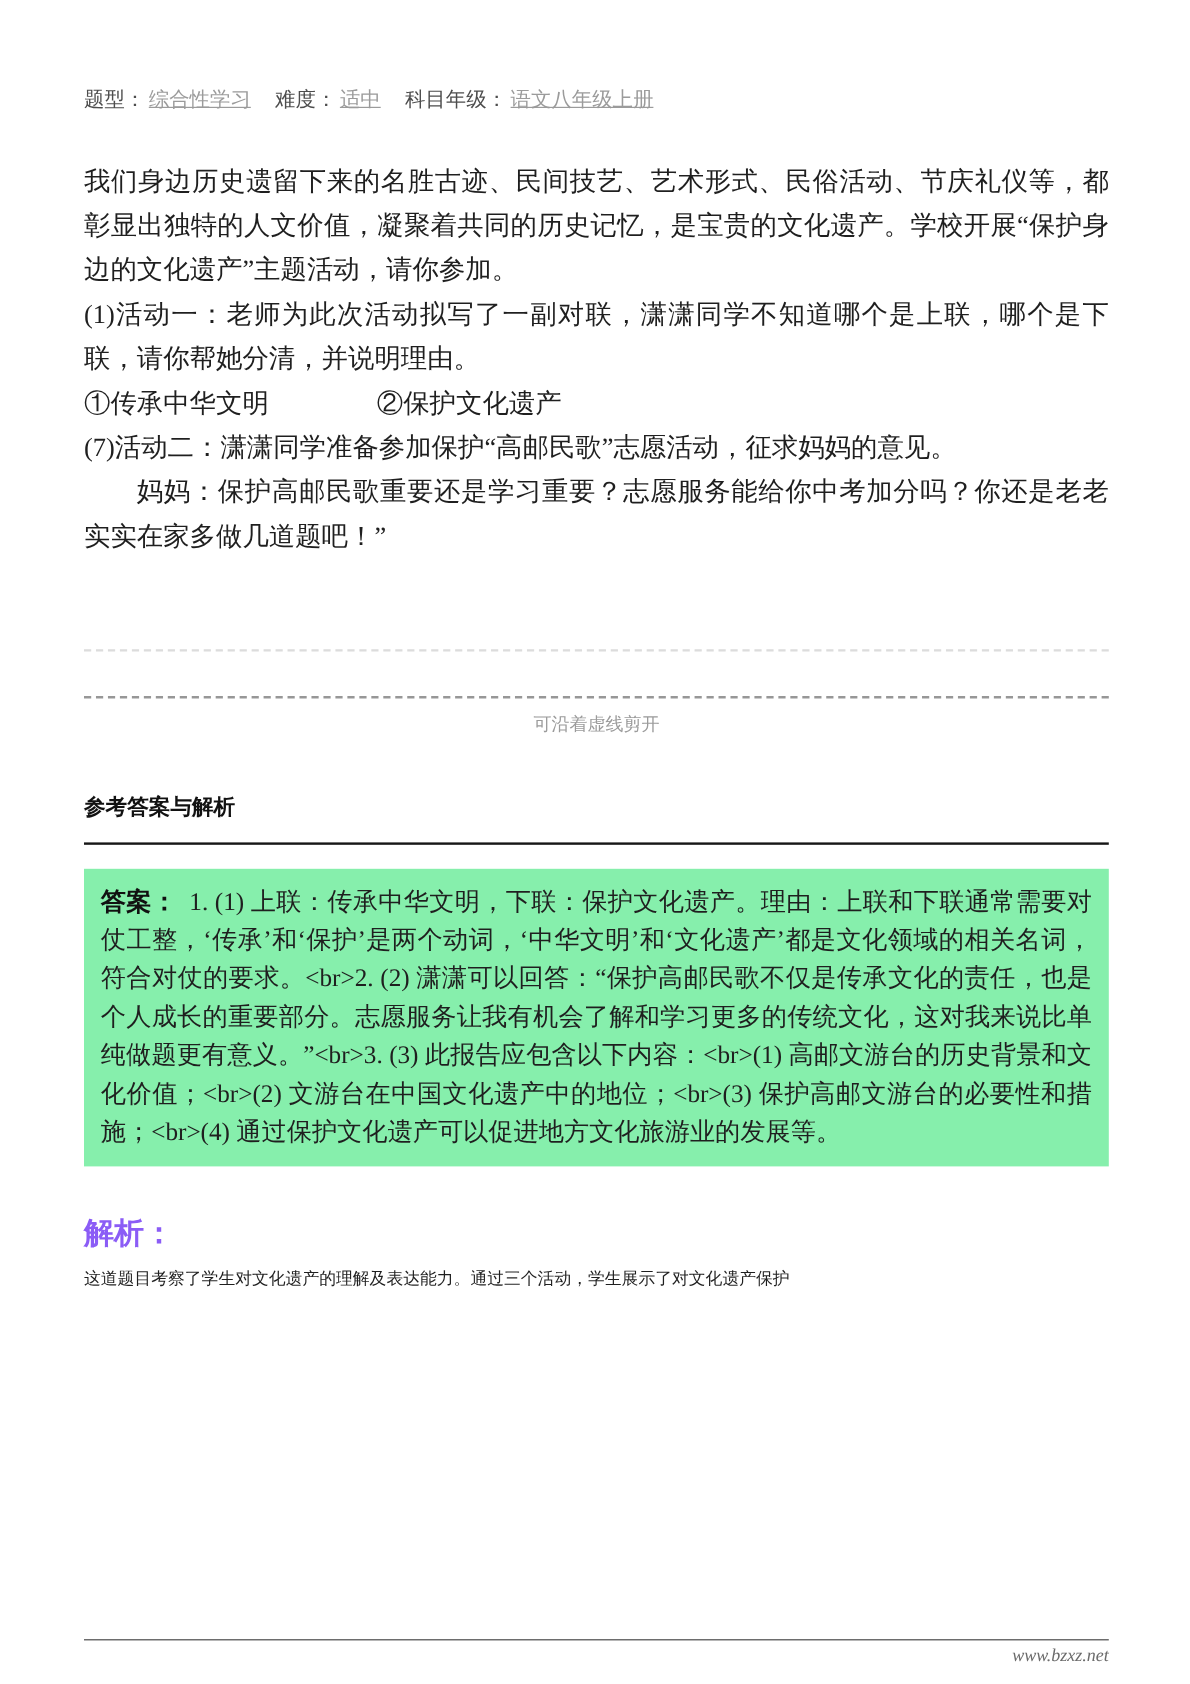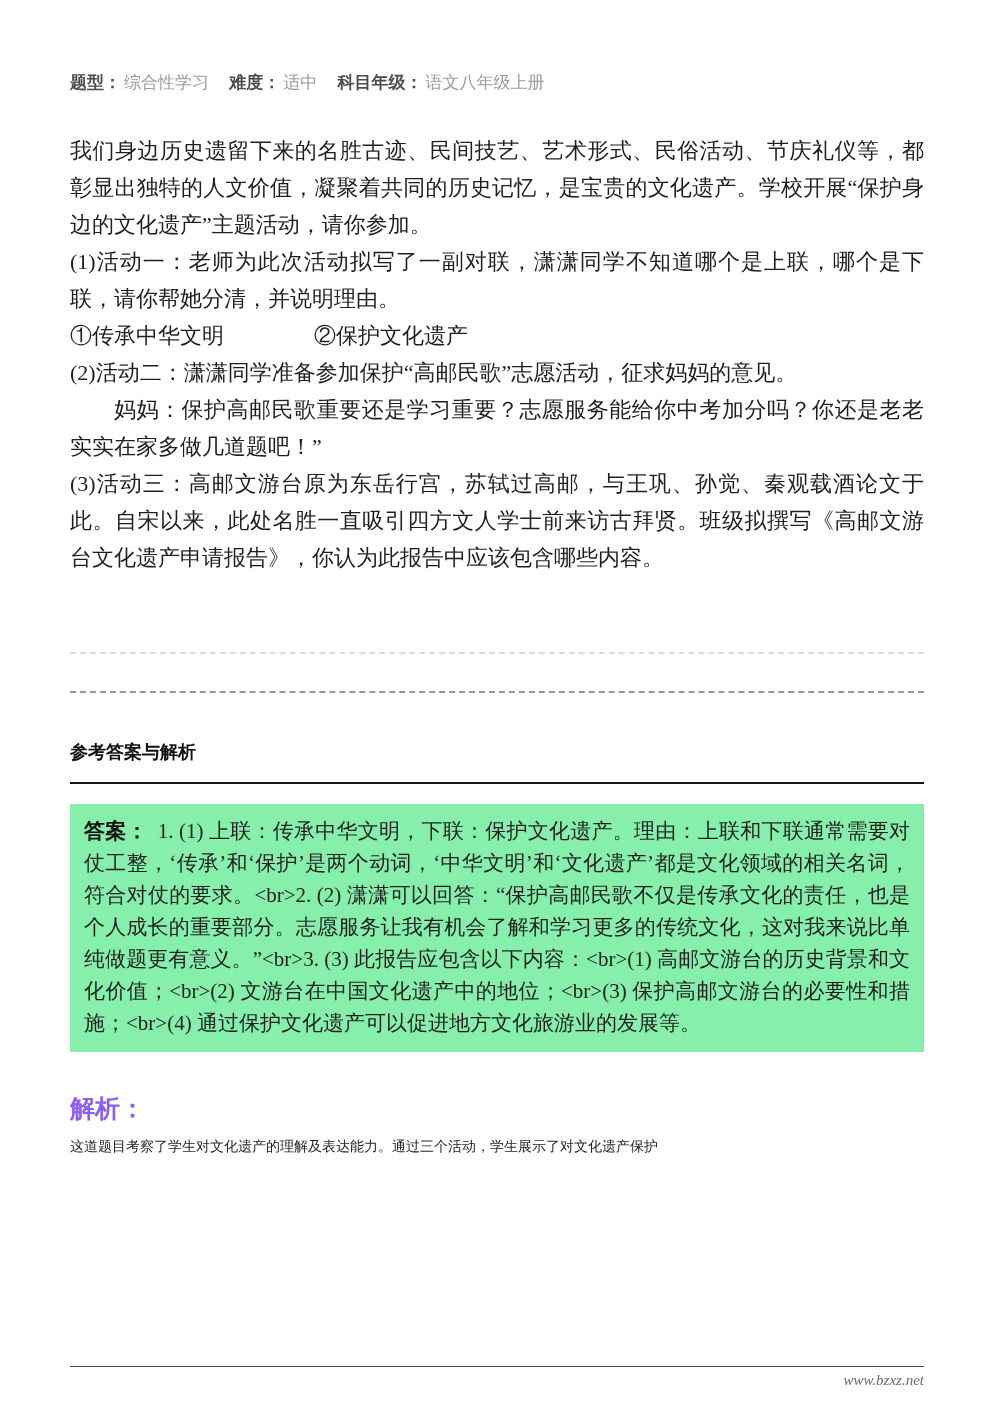--- a/index.html
+++ b/index.html
@@ -7,22 +7,22 @@
     width: 992px; height: 1403px;
     position: relative; overflow: hidden;
     font-family: "Liberation Serif", "DejaVu Serif", serif;
     color: #1f1f1f;
   }
   .content { padding: 0 68px 0 70px; }
 
   
   .meta-row { padding-top: 72px; font-size: 17px; line-height: 22px; white-space: nowrap; }
   .meta-pair { margin-right: 16px; }
-  .meta-label { font-weight: bold; color: #4d4d4d; }
-  .meta-value { color: #9b9b9b; margin-left: 3px; }
+  .meta-label { font-weight: normal; color: #4d4d4d; }
+  .meta-value { color: #9b9b9b; margin-left: 3px; text-decoration: underline; }
 
   
   .question { margin-top: 38px; font-size: 22px; line-height: 37px; text-align: justify; }
   .question p { margin: 0; font-family: Liberation Serif, serif; }
   .p-mother { margin-top: 16px; text-indent: 2em; }
   .p-debate { margin-top: 18px; }
   .couplet-b { margin-left: 90px; }
   .blank-line {
     display: inline-block; width: 560px; height: 22px;
     border-bottom: 1px solid #2a2a2a; vertical-align: baseline;
@@ -65,28 +65,28 @@
   <div class="meta-row">
     <span class="meta-pair"><span class="meta-label">题型：</span><span class="meta-value">综合性学习</span></span>
     <span class="meta-pair"><span class="meta-label">难度：</span><span class="meta-value">适中</span></span>
     <span class="meta-pair"><span class="meta-label">科目年级：</span><span class="meta-value">语文八年级上册</span></span>
   </div>
 
   <div class="question">
     <p>我们身边历史遗留下来的名胜古迹、民间技艺、艺术形式、民俗活动、节庆礼仪等，都彰显出独特的人文价值，凝聚着共同的历史记忆，是宝贵的文化遗产。学校开展“保护身边的文化遗产”主题活动，请你参加。</p>
     <p>(1)活动一：老师为此次活动拟写了一副对联，潇潇同学不知道哪个是上联，哪个是下联，请你帮她分清，并说明理由。</p>
     <p><span>①传承中华文明</span><span class="couplet-b">②保护文化遗产</span></p>
-    <p>(2)活动二：潇潇同学准备参加保护“高邮民歌”志愿活动，征求妈妈的意见。</p>
+    <p>(7)活动二：潇潇同学准备参加保护“高邮民歌”志愿活动，征求妈妈的意见。</p>
     <p class="p-mother">妈妈：保护高邮民歌重要还是学习重要？志愿服务能给你中考加分吗？你还是老老实实在家多做几道题吧！”</p>
-    <p>(3)活动三：高邮文游台原为东岳行宫，苏轼过高邮，与王巩、孙觉、秦观载酒论文于此。自宋以来，此处名胜一直吸引四方文人学士前来访古拜贤。班级拟撰写《高邮文游台文化遗产申请报告》，你认为此报告中应该包含哪些内容。</p>
   </div>
 
   <div class="cut-area">
     <div class="dash-light"></div>
     <div class="dash-dark"></div>
+    <div class="cut-caption">可沿着虚线剪开</div>
   </div>
 
   <h2 class="answer-heading">参考答案与解析</h2>
   <hr class="heading-rule">
 
   <div class="answer-box">
     <span class="answer-label">答案：</span><span>1. (1) 上联：传承中华文明，下联：保护文化遗产。理由：上联和下联通常需要对仗工整，‘传承’和‘保护’是两个动词，‘中华文明’和‘文化遗产’都是文化领域的相关名词，符合对仗的要求。&lt;br&gt;2. (2) 潇潇可以回答：“保护高邮民歌不仅是传承文化的责任，也是个人成长的重要部分。志愿服务让我有机会了解和学习更多的传统文化，这对我来说比单纯做题更有意义。”&lt;br&gt;3. (3) 此报告应包含以下内容：&lt;br&gt;(1) 高邮文游台的历史背景和文化价值；&lt;br&gt;(2) 文游台在中国文化遗产中的地位；&lt;br&gt;(3) 保护高邮文游台的必要性和措施；&lt;br&gt;(4) 通过保护文化遗产可以促进地方文化旅游业的发展等。</span>
   </div>
 
   <div class="analysis-label">解析：</div>

